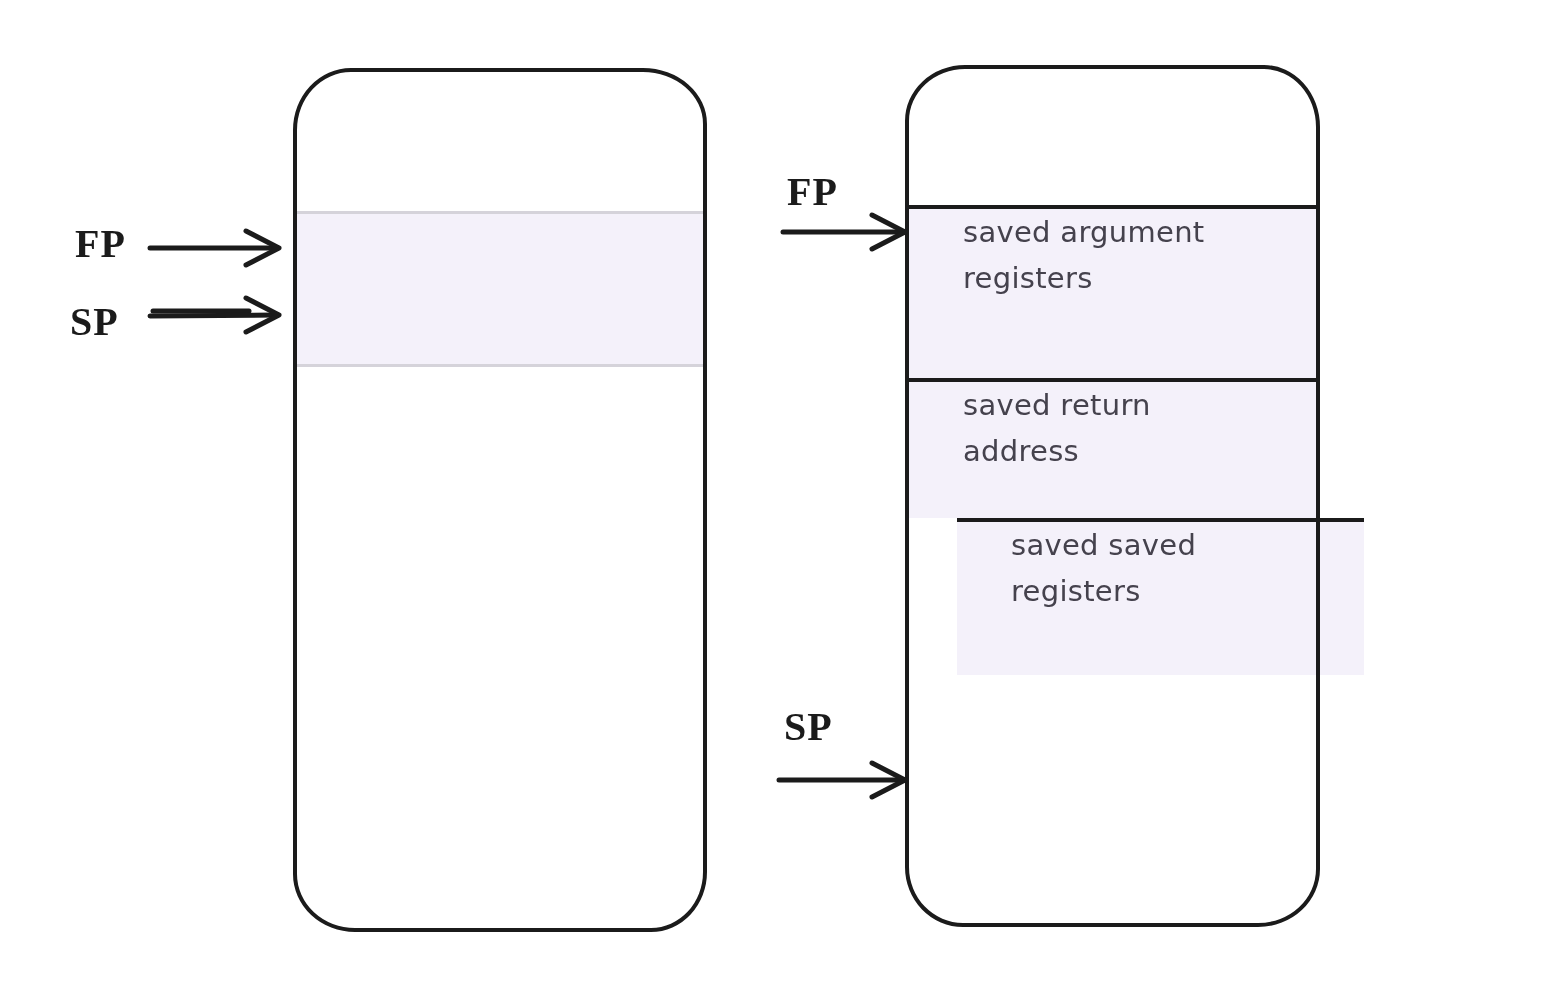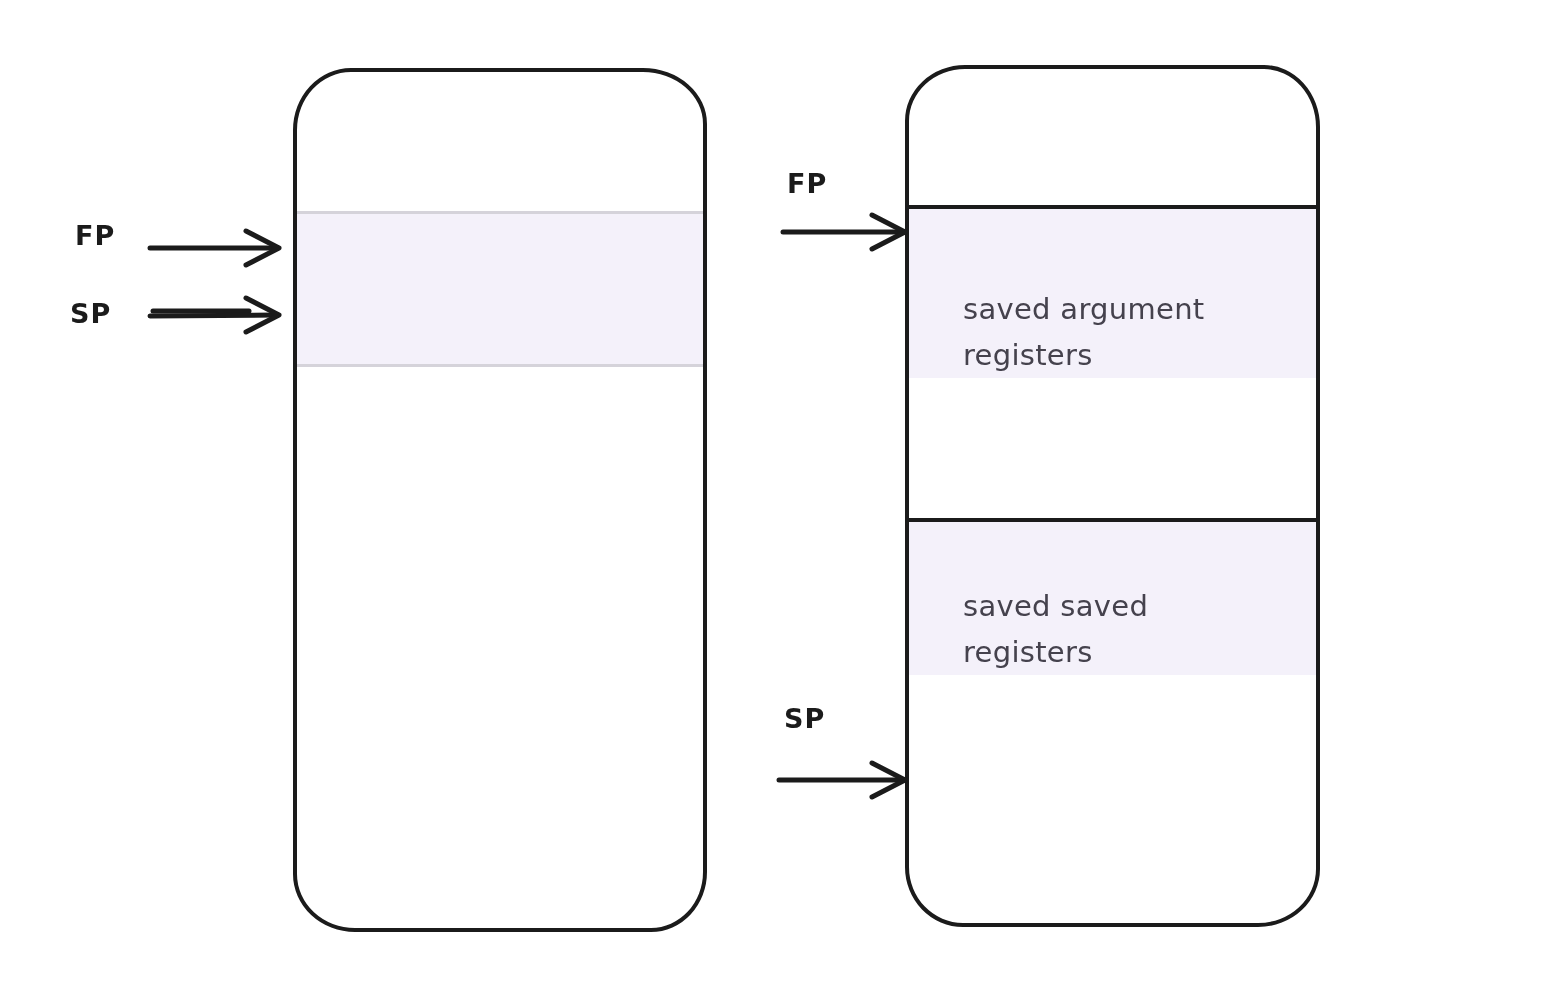--- a/index.html
+++ b/index.html
@@ -46,37 +46,38 @@
     border-top: 3px solid var(--region-border-light);
     border-bottom: 3px solid var(--region-border-light);
   }
   .region {
     position: absolute;
     left: 909px;
     width: 407px;
     background: var(--region-fill);
     border-top: 4px solid var(--stroke);
     display: flex;
-    align-items: flex-end;
+    align-items: flex-start;
   }
   .region-label {
     padding-left: 54px;
     padding-right: 10px;
     font-size: 29px;
     line-height: 46px;
     color: var(--region-text);
     white-space: pre-line;
     letter-spacing: 0.3px;
   }
   .pointer-label {
     position: absolute;
-    font-size: 27px;
+    font-size: 40px;
     font-weight: bold;
     color: var(--stroke);
     letter-spacing: 1px;
+    font-family: Liberation Serif, serif;
   }
   .arrow-svg {
     position: absolute;
     overflow: visible;
   }
   .arrow-svg line, .arrow-svg polyline {
     stroke: var(--stroke);
     stroke-width: 5;
     fill: none;
     stroke-linecap: round;
@@ -101,21 +102,25 @@
   <svg class="arrow-svg" style="left:145px; top:293px;" width="140" height="44" viewBox="0 0 140 44">
     <line x1="8" y1="18" x2="104" y2="18"></line>
     <line x1="5" y1="23" x2="130" y2="22"></line>
     <polyline points="101,5 134,22 101,39"></polyline>
   </svg>
 
   <div class="region" style="top:205px; height:173px;">
     <span class="region-label">saved argument
 registers</span>
   </div>
-  <div class="region" style="top:518px; height:157px;">
+  <div class="region" style="top:378px; height:140px;">
+    <span class="region-label">saved return
+address</span>
+  </div>
+  <div class="region" style="top:518px; height:157px;margin-left:48px;">
     <span class="region-label">saved saved
 registers</span>
   </div>
   <div class="stack-box right"></div>
 
   <span class="pointer-label" style="left:787px; top:168px;">FP</span>
   <svg class="arrow-svg" style="left:779px; top:210px;" width="132" height="44" viewBox="0 0 132 44">
     <line x1="4" y1="22" x2="122" y2="22"></line>
     <polyline points="93,5 126,22 93,39"></polyline>
   </svg>

